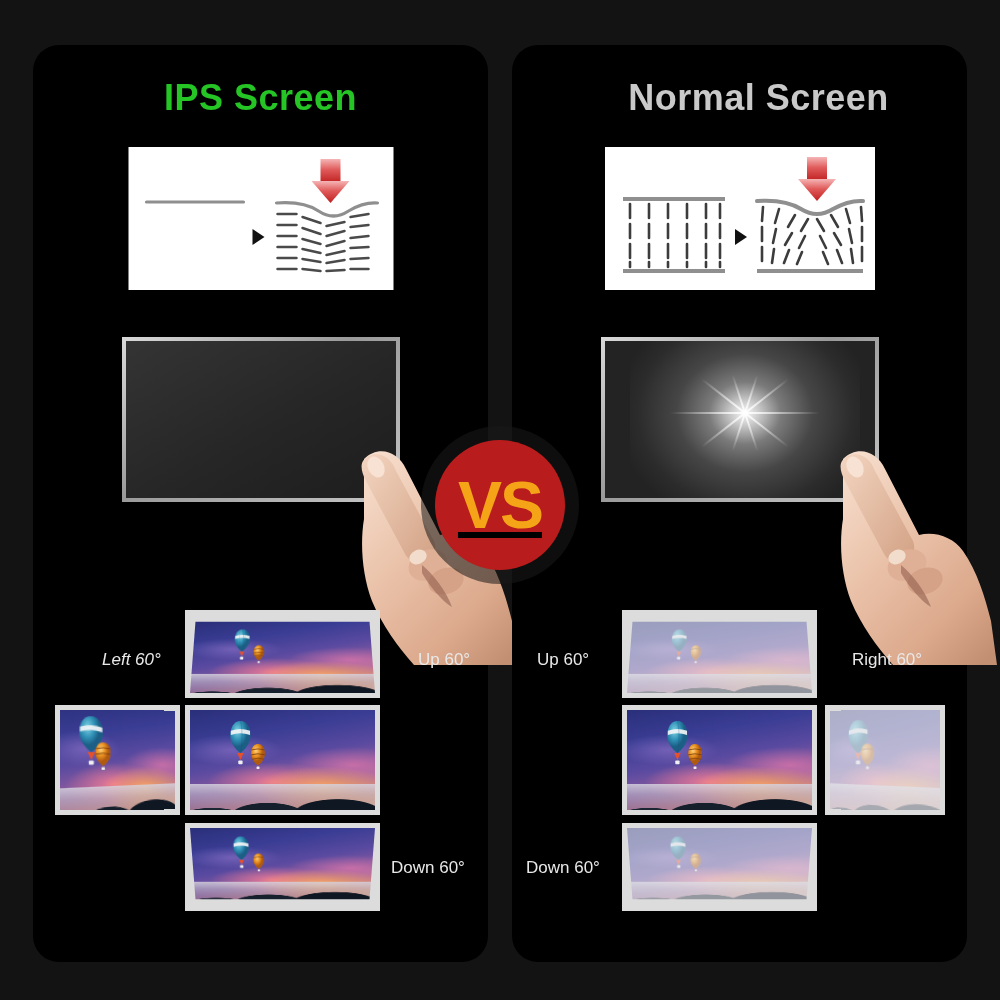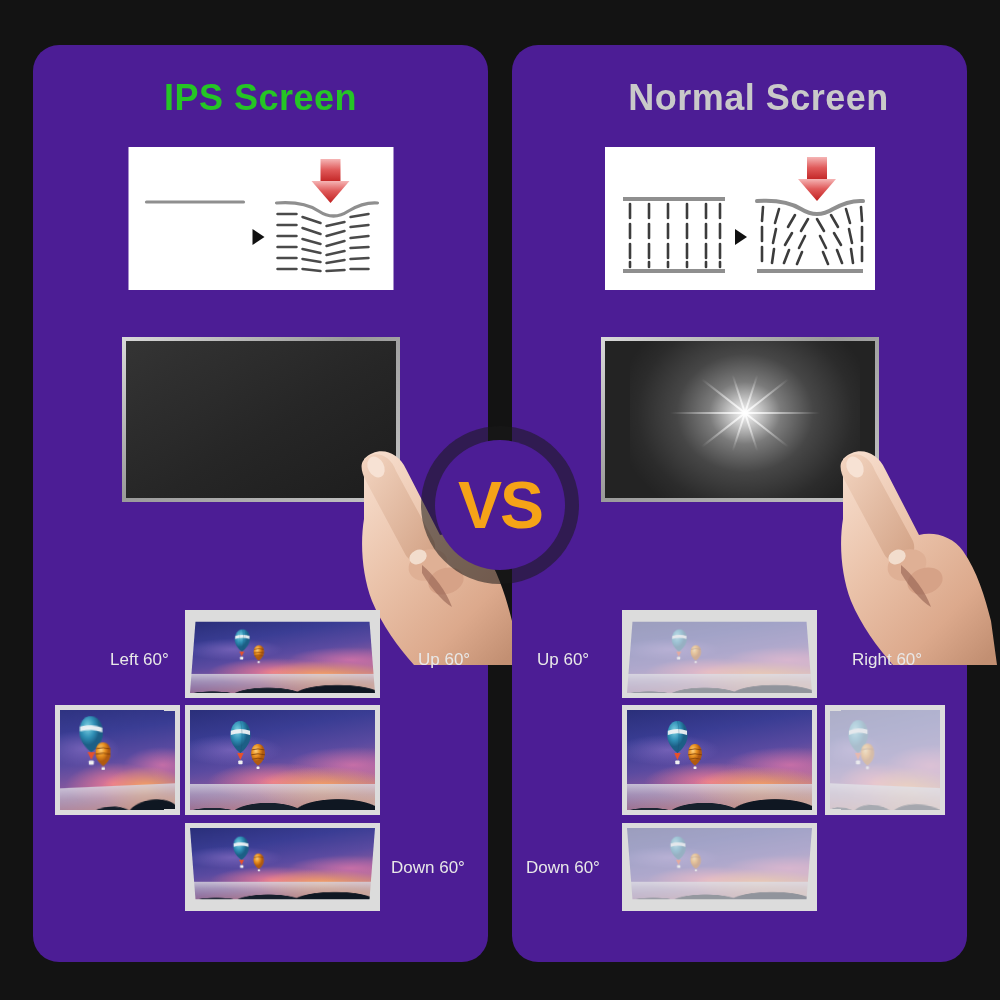--- a/index.html
+++ b/index.html
@@ -10,21 +10,21 @@
     position:relative;
     overflow:hidden;
   }
 
   
   .panel {
     position:absolute;
     top:45px;
     width:455px;
     height:917px;
-    background:#4c1d95;
+    background:#000000;
     border-radius:26px;
   }
   #panel-ips    { left:33px; }
   #panel-normal { left:512px; }
 
   
   .panel-title {
     position:absolute;
     top:32px;
     left:0; right:0;
@@ -115,26 +115,27 @@
   }
   .hand svg { width:100%; height:100%; display:block; }
 
   
   #vs-badge {
     position:absolute;
     left:500px; top:505px;
     transform:translate(-50%,-50%);
     width:130px; height:130px;
     border-radius:50%;
-    background:#4c1d95;
+    background:#b91c1c;
     box-shadow:0 0 0 14px rgba(26,26,26,.55);
     display:flex;
     align-items:center;
     justify-content:center;
     z-index:40;
+    text-decoration:underline;
   }
   #vs-text {
     color:#f5a317;
     font-size:66px;
     font-weight:bold;
     letter-spacing:-2px;
     line-height:1;
   }
 
   
@@ -396,21 +397,21 @@
                   <path d="M1 24 Q15 20 29 24" stroke="#7a3c08" stroke-width="1.6" fill="none"></path>
                   <path d="M3 33 Q15 29 27 33" stroke="#7a3c08" stroke-width="1.4" fill="none"></path>
                   <rect x="12" y="48" width="6" height="5" rx="1" fill="#efefef"></rect>
                 </svg>
               </div>
           </div>
         </div>
       </div>
     </div>
     <div class="ang-label" style="left:385px; top:40px;">Up 60°</div>
-    <div class="ang-label" style="left:77px; top:40px;">Left 60°</div>
+    <div class="ang-label" style="left:69px; top:40px;font-style:italic;">Left 60°</div>
 
     <div class="ang-frame" style="left:22px; top:95px; width:125px; height:110px;">
       <div class="inner">
         <div class="pic" style="transform:perspective(260px) rotateY(26deg) scale(.97); transform-origin:right center;">
           <div class="scene">
             <div class="sky"></div>
             <div class="mountains"></div>
             <div class="balloon-big">
                 <svg viewBox="0 0 40 90">
                   <path d="M20 2 C33 2 39 16 39 29 C39 44 28 56 20 62 C12 56 1 44 1 29 C1 16 7 2 20 2 Z" fill="url(#bb1)"></path>

